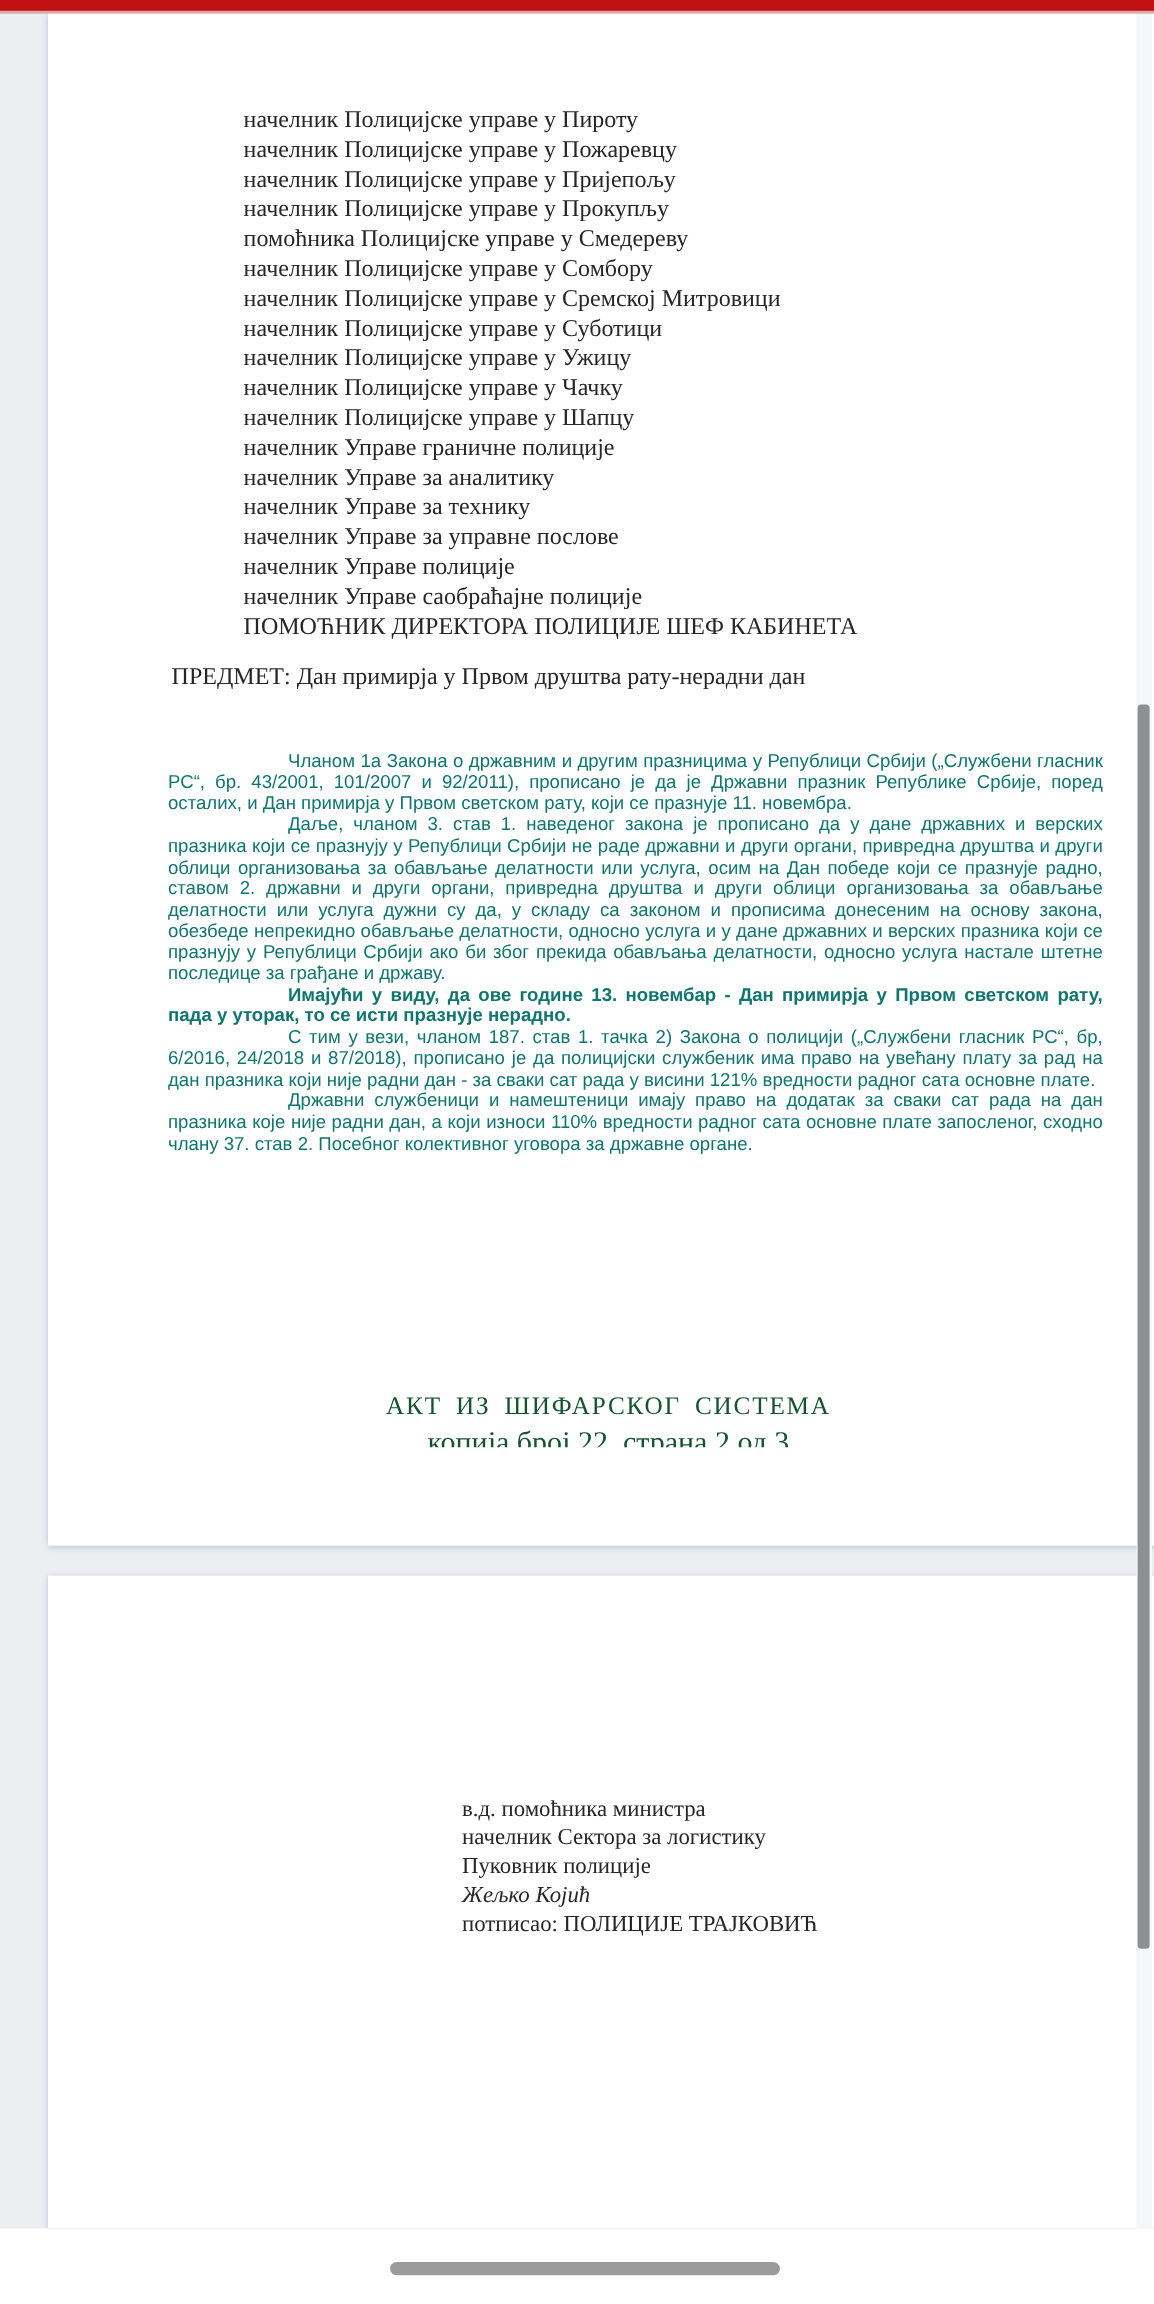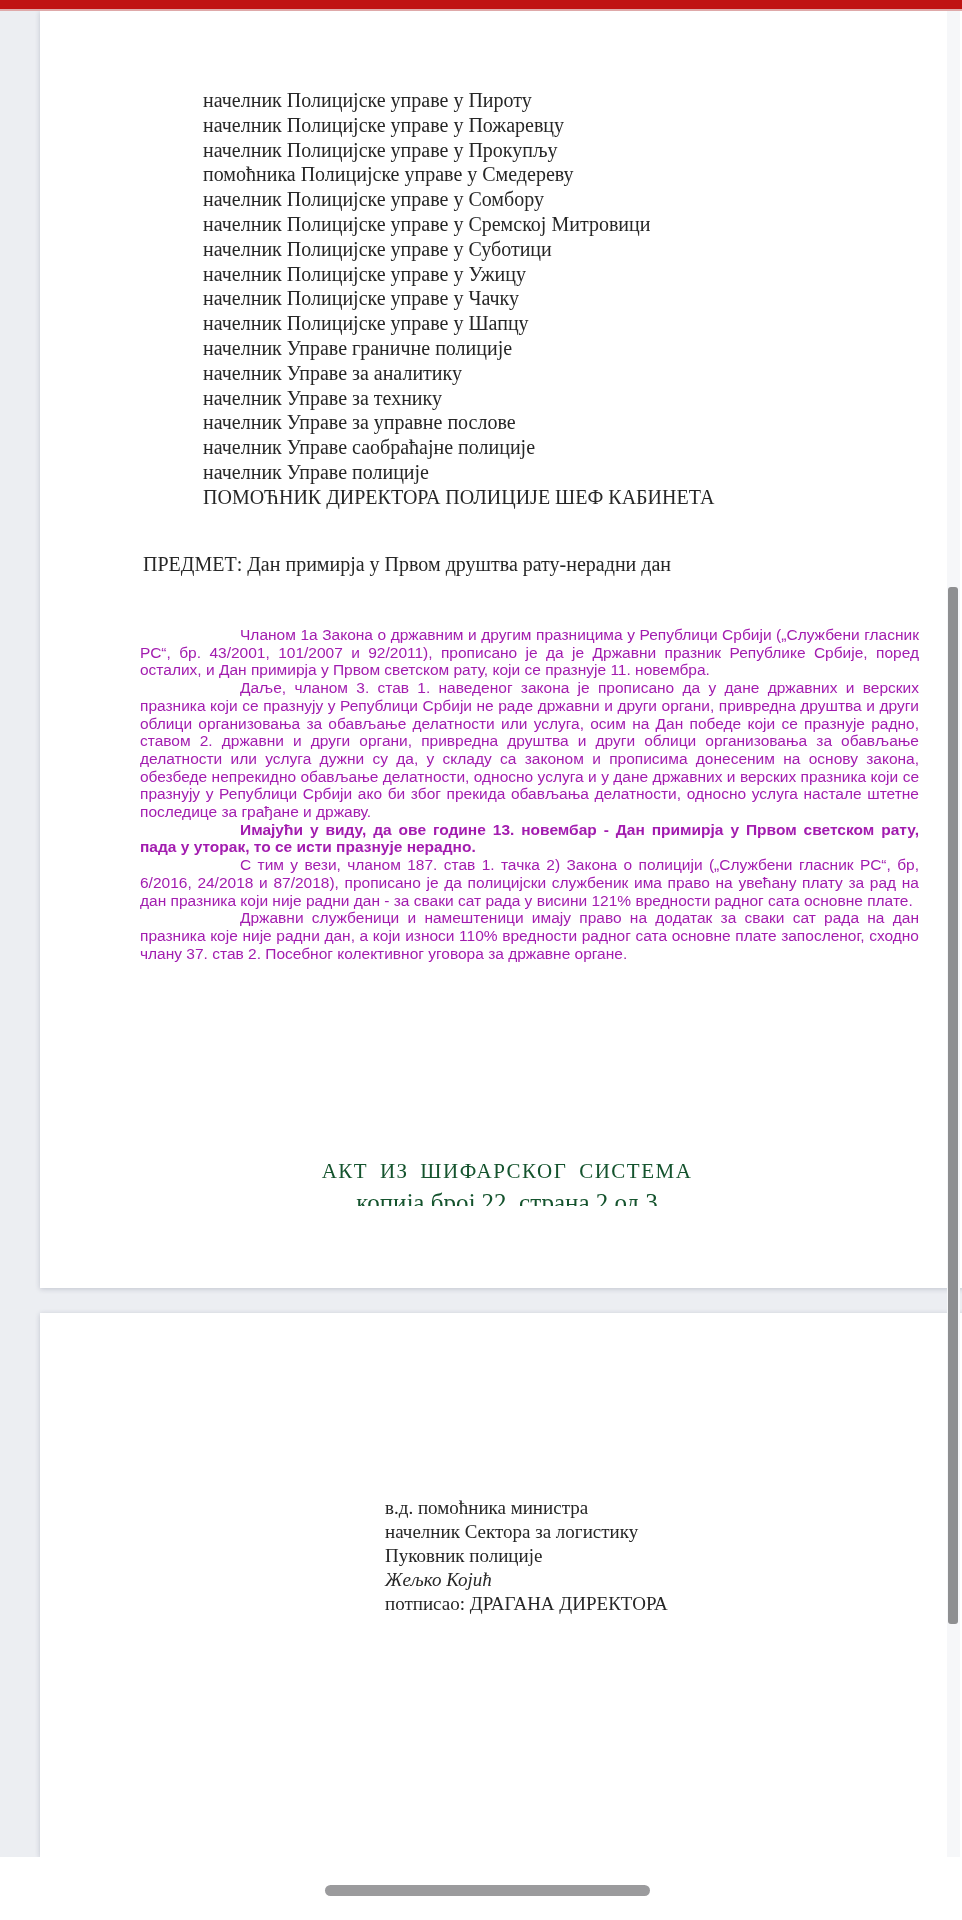--- a/index.html
+++ b/index.html
@@ -24,21 +24,21 @@
     position:absolute;top:77px;left:163px;
     font-size:20px;line-height:24.8px;color:#262626;white-space:nowrap;
   }
   .subject{
     position:absolute;top:542px;left:103px;
     font-size:20px;color:#262626;white-space:nowrap;
   }
   .body-text{
     position:absolute;top:615px;left:100px;width:779px;
     font-family:"Liberation Sans", sans-serif;
-    font-size:15.5px;line-height:17.7px;color:#a21caf;
+    font-size:15.5px;line-height:17.7px;color:#0f766e;
     text-align:justify;
   }
   .para{text-indent:100px;}
   .para-bold{font-weight:bold;}
 
   .page-footer{
     position:absolute;top:1148px;left:0;width:934px;
     text-align:center;color:#14532d;
   }
   .footer-line1{font-size:21px;letter-spacing:1.5px;word-spacing:5px;}
@@ -71,34 +71,35 @@
 </head>
 <body>
 
 <div class="status-bar"></div>
 
 <div class="page page-1">
 
   <div class="recipients">
     <div class="recipient-line">начелник Полицијске управе у Пироту</div>
     <div class="recipient-line">начелник Полицијске управе у Пожаревцу</div>
+    <div class="recipient-line">начелник Полицијске управе у Пријепољу</div>
     <div class="recipient-line">начелник Полицијске управе у Прокупљу</div>
     <div class="recipient-line">помоћника Полицијске управе у Смедереву</div>
     <div class="recipient-line">начелник Полицијске управе у Сомбору</div>
     <div class="recipient-line">начелник Полицијске управе у Сремској Митровици</div>
     <div class="recipient-line">начелник Полицијске управе у Суботици</div>
     <div class="recipient-line">начелник Полицијске управе у Ужицу</div>
     <div class="recipient-line">начелник Полицијске управе у Чачку</div>
     <div class="recipient-line">начелник Полицијске управе у Шапцу</div>
     <div class="recipient-line">начелник Управе граничне полиције</div>
     <div class="recipient-line">начелник Управе за аналитику</div>
     <div class="recipient-line">начелник Управе за технику</div>
     <div class="recipient-line">начелник Управе за управне послове</div>
+    <div class="recipient-line">начелник Управе полиције</div>
     <div class="recipient-line">начелник Управе саобраћајне полиције</div>
-    <div class="recipient-line">начелник Управе полиције</div>
     <div class="recipient-line">ПОМОЋНИК ДИРЕКТОРА ПОЛИЦИЈЕ ШЕФ КАБИНЕТА</div>
   </div>
 
   <div class="subject">ПРЕДМЕТ: Дан примирја у Првом друштва рату-нерадни дан</div>
 
   <div class="body-text">
     <div class="para">Чланом 1а Закона о државним и другим празницима у Републици Србији („Службени гласник РС“, бр. 43/2001, 101/2007 и 92/2011), прописано је да је Државни празник Републике Србије, поред осталих, и Дан примирја у Првом светском рату, који се празнује 11. новембра.</div>
     <div class="para">Даље, чланом 3. став 1. наведеног закона је прописано да у дане државних и верских празника који се празнују у Републици Србији не раде државни и други органи, привредна друштва и други облици организовања за обављање делатности или услуга, осим на Дан победе који се празнује радно, ставом 2. државни и други органи, привредна друштва и други облици организовања за обављање делатности или услуга дужни су да, у складу са законом и прописима донесеним на основу закона, обезбеде непрекидно обављање делатности, односно услуга и у дане државних и верских празника који се празнују у Републици Србији ако би због прекида обављања делатности, односно услуга настале штетне последице за грађане и државу.</div>
     <div class="para para-bold">Имајући у виду, да ове године 13. новембар - Дан примирја у Првом светском рату, пада у уторак, то се исти празнује нерадно.</div>
     <div class="para">С тим у вези, чланом 187. став 1. тачка 2) Закона о полицији („Службени гласник РС“, бр, 6/2016, 24/2018 и 87/2018), прописано је да полицијски службеник има право на увећану плату за рад на дан празника који није радни дан - за сваки сат рада у висини 121% вредности радног сата основне плате.</div>
@@ -113,21 +114,21 @@
   </div>
 
 </div>
 
 <div class="page page-2">
   <div class="signature-block">
     <div>в.д. помоћника министра</div>
     <div>начелник Сектора за логистику</div>
     <div>Пуковник полиције</div>
     <div class="sig-italic">Жељко Којић</div>
-    <div>потписао: ДРАГАНА ДИРЕКТОРА</div>
+    <div>потписао: ПОЛИЦИЈЕ ТРАЈКОВИЋ</div>
   </div>
 </div>
 
 <div class="scroll-track"></div>
 <div class="scroll-thumb"></div>
 
 <div class="bottom-bar">
   <div class="home-indicator"></div>
 </div>
 

